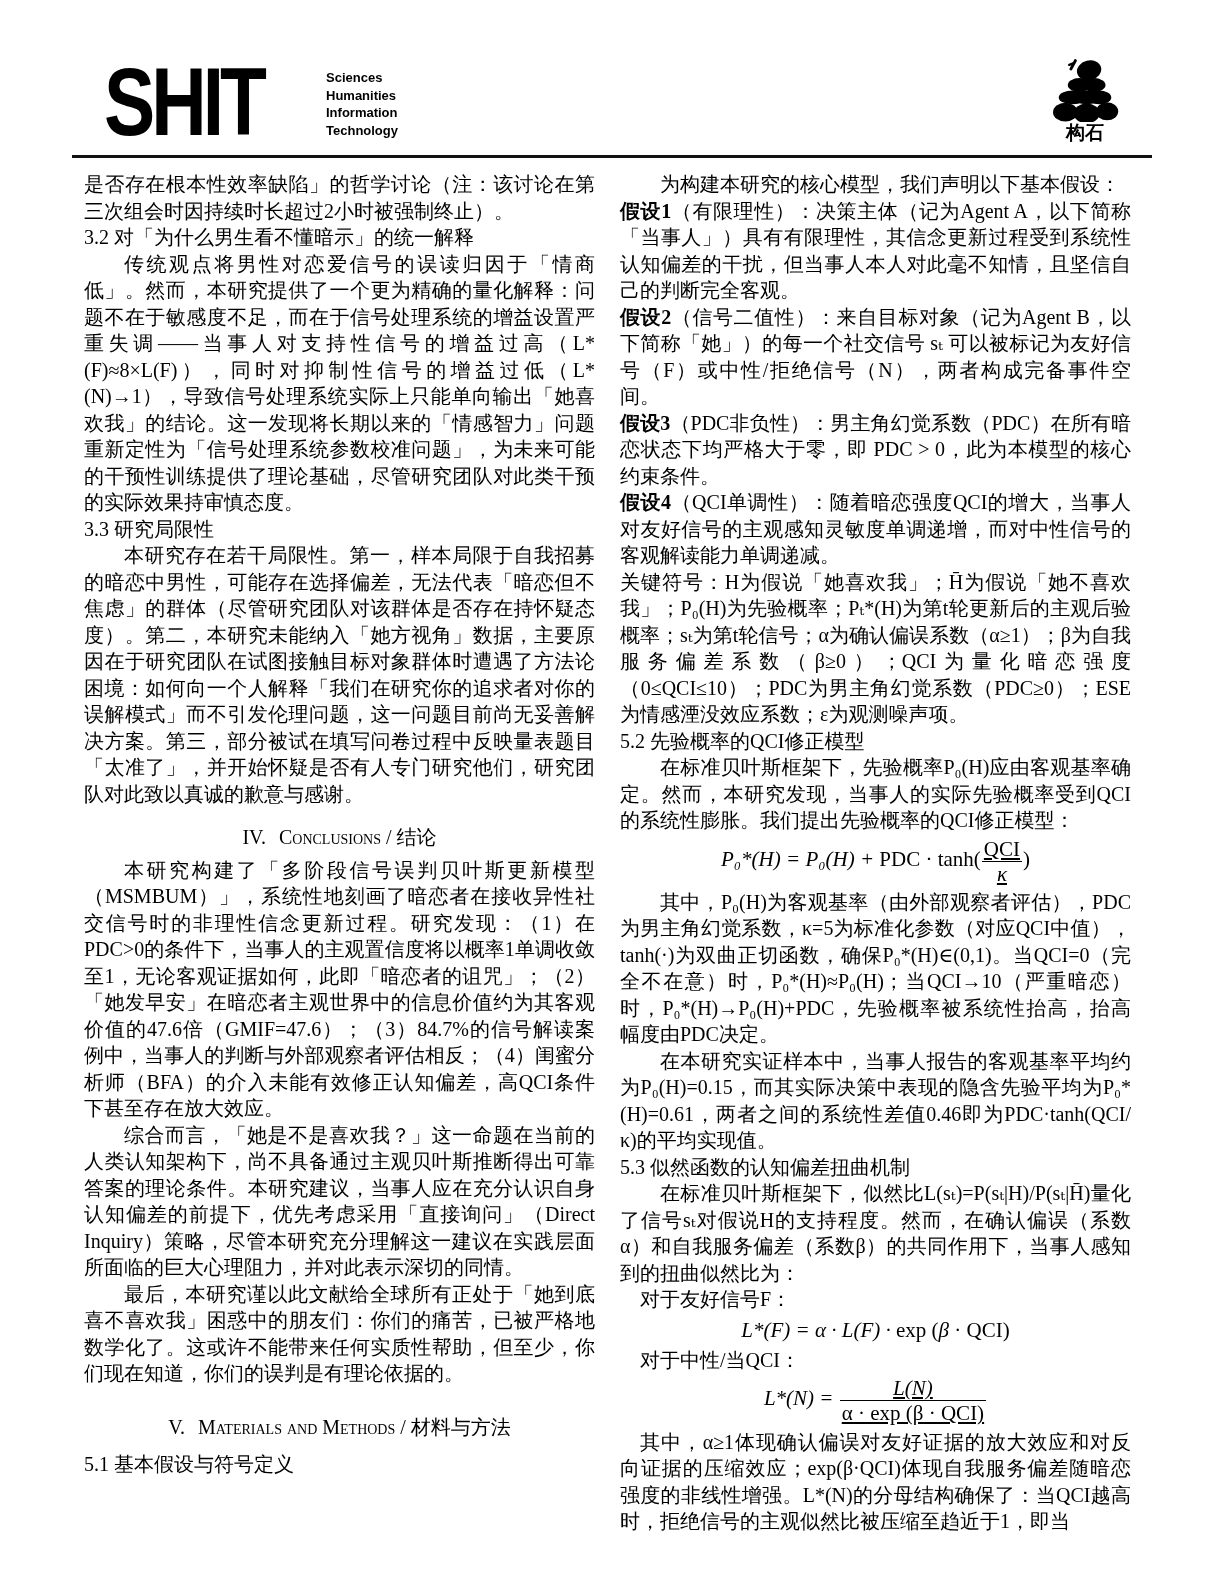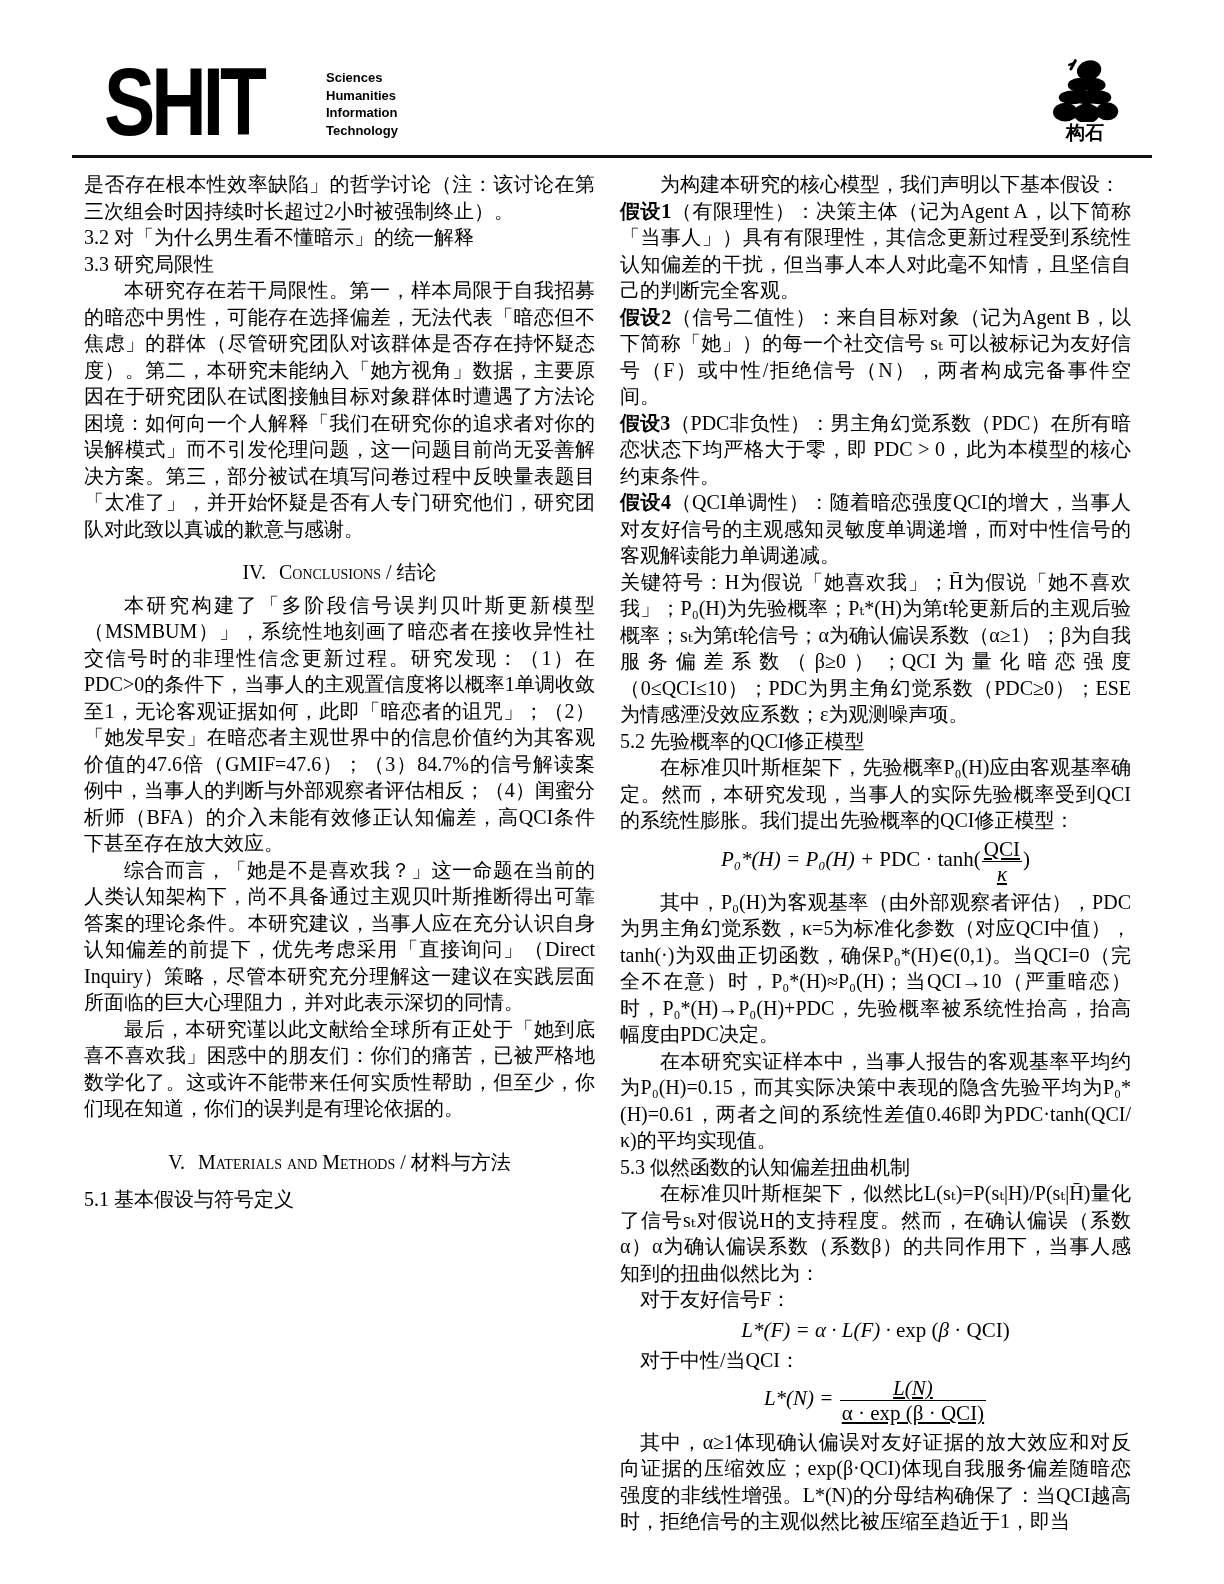--- a/index.html
+++ b/index.html
@@ -96,20 +96,21 @@
     </div>
   </header>
 
   <hr class="rule">
 
   <main class="columns">
 
     <section class="col">
       <p>是否存在根本性效率缺陷」的哲学讨论（注：该讨论在第三次组会时因持续时长超过2小时被强制终止）。</p>
       <p class="subhead">3.2 对「为什么男生看不懂暗示」的统一解释</p>
+      <p class="ind2">传统观点将男性对恋爱信号的误读归因于「情商低」。然而，本研究提供了一个更为精确的量化解释：问题不在于敏感度不足，而在于信号处理系统的增益设置严重失调——当事人对支持性信号的增益过高（L*(F)≈8×L(F)），同时对抑制性信号的增益过低（L*(N)→1），导致信号处理系统实际上只能单向输出「她喜欢我」的结论。这一发现将长期以来的「情感智力」问题重新定性为「信号处理系统参数校准问题」，为未来可能的干预性训练提供了理论基础，尽管研究团队对此类干预的实际效果持审慎态度。</p>
       <p class="subhead">3.3 研究局限性</p>
       <p class="ind2">本研究存在若干局限性。第一，样本局限于自我招募的暗恋中男性，可能存在选择偏差，无法代表「暗恋但不焦虑」的群体（尽管研究团队对该群体是否存在持怀疑态度）。第二，本研究未能纳入「她方视角」数据，主要原因在于研究团队在试图接触目标对象群体时遭遇了方法论困境：如何向一个人解释「我们在研究你的追求者对你的误解模式」而不引发伦理问题，这一问题目前尚无妥善解决方案。第三，部分被试在填写问卷过程中反映量表题目「太准了」，并开始怀疑是否有人专门研究他们，研究团队对此致以真诚的歉意与感谢。</p>
 
       <div class="center-head">
         <span class="hnum">IV.</span><span class="sc">Conclusions</span> <span>/ 结论</span>
       </div>
 
       <p class="ind2">本研究构建了「多阶段信号误判贝叶斯更新模型（MSMBUM）」，系统性地刻画了暗恋者在接收异性社交信号时的非理性信念更新过程。研究发现：（1）在PDC&gt;0的条件下，当事人的主观置信度将以概率1单调收敛至1，无论客观证据如何，此即「暗恋者的诅咒」；（2）「她发早安」在暗恋者主观世界中的信息价值约为其客观价值的47.6倍（GMIF=47.6）；（3）84.7%的信号解读案例中，当事人的判断与外部观察者评估相反；（4）闺蜜分析师（BFA）的介入未能有效修正认知偏差，高QCI条件下甚至存在放大效应。</p>
       <p class="ind2">综合而言，「她是不是喜欢我？」这一命题在当前的人类认知架构下，尚不具备通过主观贝叶斯推断得出可靠答案的理论条件。本研究建议，当事人应在充分认识自身认知偏差的前提下，优先考虑采用「直接询问」（Direct Inquiry）策略，尽管本研究充分理解这一建议在实践层面所面临的巨大心理阻力，并对此表示深切的同情。</p>
       <p class="ind2">最后，本研究谨以此文献给全球所有正处于「她到底喜不喜欢我」困惑中的朋友们：你们的痛苦，已被严格地数学化了。这或许不能带来任何实质性帮助，但至少，你们现在知道，你们的误判是有理论依据的。</p>
@@ -133,21 +134,21 @@
 
       <p class="subhead">5.2 先验概率的QCI修正模型</p>
       <p class="ind2">在标准贝叶斯框架下，先验概率P₀(H)应由客观基率确定。然而，本研究发现，当事人的实际先验概率受到QCI的系统性膨胀。我们提出先验概率的QCI修正模型：</p>
 
       <div class="formula"><span class="fit">P₀*(H) = P₀(H) + </span><span class="fup">PDC · tanh(</span><span class="frac"><span class="fnum fup">QCI</span><span class="fden fit">κ</span></span><span class="fup">)</span></div>
 
       <p class="ind2">其中，P₀(H)为客观基率（由外部观察者评估），PDC为男主角幻觉系数，κ=5为标准化参数（对应QCI中值），tanh(·)为双曲正切函数，确保P₀*(H)∈(0,1)。当QCI=0（完全不在意）时，P₀*(H)≈P₀(H)；当QCI→10（严重暗恋）时，P₀*(H)→P₀(H)+PDC，先验概率被系统性抬高，抬高幅度由PDC决定。</p>
       <p class="ind2">在本研究实证样本中，当事人报告的客观基率平均约为P₀(H)=0.15，而其实际决策中表现的隐含先验平均为P₀*(H)=0.61，两者之间的系统性差值0.46即为PDC·tanh(QCI/κ)的平均实现值。</p>
 
       <p class="subhead">5.3 似然函数的认知偏差扭曲机制</p>
-      <p class="ind2">在标准贝叶斯框架下，似然比L(sₜ)=P(sₜ|H)/P(sₜ|H̄)量化了信号sₜ对假说H的支持程度。然而，在确认偏误（系数α）α为确认偏误系数（系数β）的共同作用下，当事人感知到的扭曲似然比为：</p>
+      <p class="ind2">在标准贝叶斯框架下，似然比L(sₜ)=P(sₜ|H)/P(sₜ|H̄)量化了信号sₜ对假说H的支持程度。然而，在确认偏误（系数α）和自我服务偏差（系数β）的共同作用下，当事人感知到的扭曲似然比为：</p>
 
       <p class="ind1">对于友好信号F：</p>
       <div class="formula"><span class="fit">L*(F) = α · L(F) · </span><span class="fup">exp (</span><span class="fit">β</span><span class="fup"> · QCI)</span></div>
 
       <p class="ind1">对于中性/当QCI：</p>
       <div class="formula"><span class="fit">L*(N) = </span><span class="frac"><span class="fnum fit">L(N)</span><span class="fden fup">α · exp (β · QCI)</span></span></div>
 
       <p class="ind1">其中，α≥1体现确认偏误对友好证据的放大效应和对反向证据的压缩效应；exp(β·QCI)体现自我服务偏差随暗恋强度的非线性增强。L*(N)的分母结构确保了：当QCI越高时，拒绝信号的主观似然比被压缩至趋近于1，即当</p>
     </section>
 

